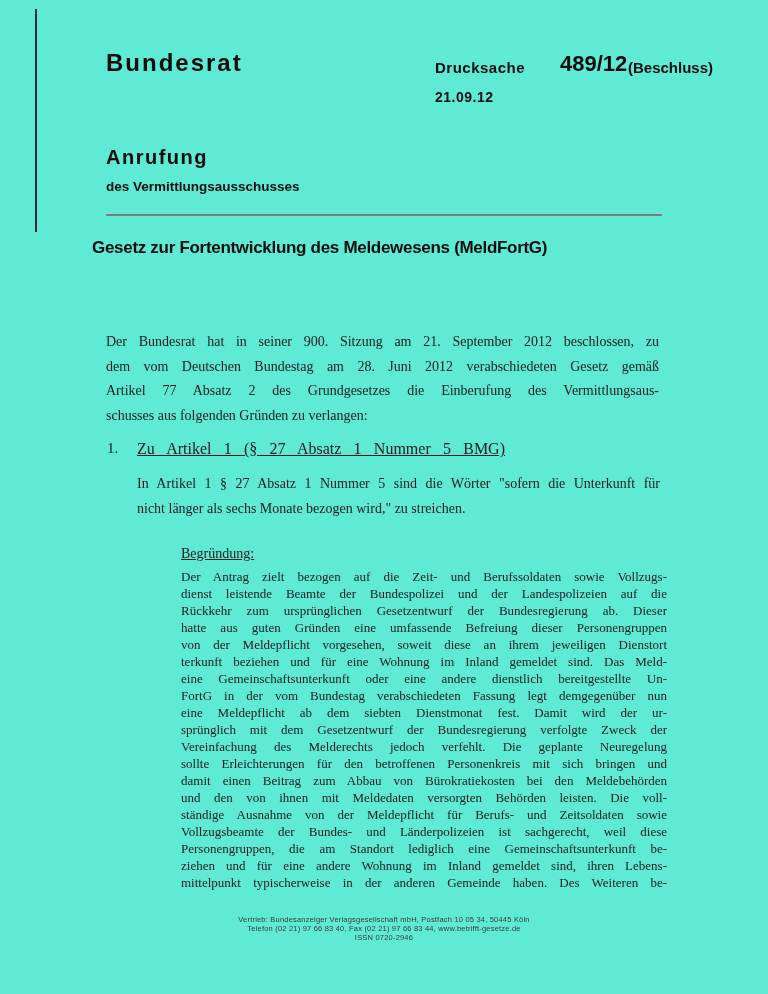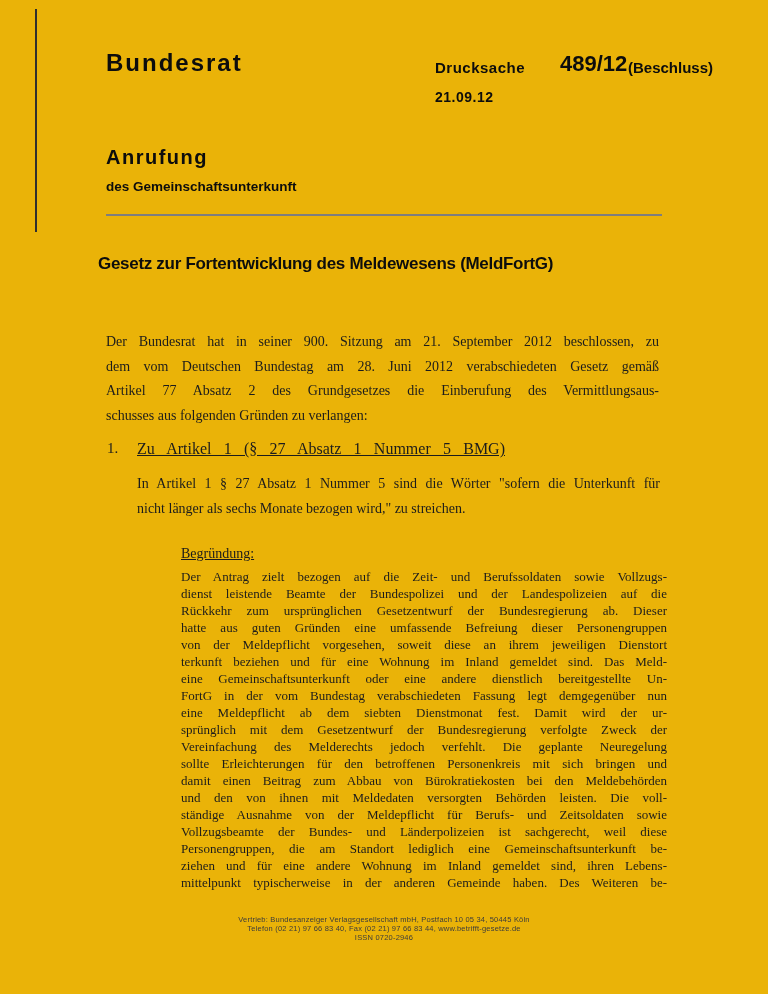--- a/index.html
+++ b/index.html
@@ -5,21 +5,21 @@
   html, body { margin: 0; padding: 0; }
   body {
     width: 768px; height: 994px;
     background: #ffffff;
     font-family: "Liberation Sans", sans-serif;
     color: #1a1a1a;
   }
   .page {
     position: relative;
     width: 768px; height: 994px;
-    background: #eab308;
+    background: #5eead4;
     overflow: hidden;
   }
   .abs { position: absolute; }
 
   
   .fold-mark {
     left: 35px; top: 9px;
     width: 2px; height: 223px;
     background: #2f2f2f;
   }
@@ -62,24 +62,23 @@
     left: 106px; top: 177px;
     font-size: 13.5px; font-weight: bold; line-height: 19px;
     color: #0d0d0d;
   }
   .rule {
     left: 106px; top: 214px;
     width: 556px; height: 2px;
     background: #7e7e7e;
   }
   .doc-title {
-    left: 98px; top: 238px;
+    left: 92px; top: 238px;
     font-size: 17px; font-weight: bold; letter-spacing: -0.3px;
     color: #0d0d0d;
-    margin-top: 16px;
   }
 
   
   .serif { font-family: "Liberation Serif", serif; color: #1c1c1c; }
   .intro {
     left: 106px; top: 330px; width: 553px;
     font-size: 14px; line-height: 24.5px;
   }
   .jline { text-align: justify; text-align-last: justify; }
   .lline { text-align: left; }
@@ -126,21 +125,21 @@
   <div class="abs fold-mark"></div>
 
   <div class="abs publisher">Bundesrat</div>
   <div class="abs doc-type">Drucksache</div>
   <div class="abs doc-number">489/12</div>
   <div class="abs doc-qualifier">(Beschluss)</div>
   <div class="abs doc-date">21.09.12</div>
 
   <div class="abs anrufung">Anrufung</div>
   <div class="abs anrufung-sub">
-    <div>des Gemeinschaftsunterkunft</div>
+    <div>des Vermittlungsausschusses</div>
   </div>
   <div class="abs rule"></div>
 
   <div class="abs doc-title">Gesetz zur Fortentwicklung des Meldewesens (MeldFortG)</div>
 
   <div class="abs serif intro">
     <div class="jline">Der Bundesrat hat in seiner 900. Sitzung am 21. September 2012 beschlossen, zu</div>
     <div class="jline">dem vom Deutschen Bundestag am 28. Juni 2012 verabschiedeten Gesetz gemäß</div>
     <div class="jline">Artikel 77 Absatz 2 des Grundgesetzes die Einberufung des Vermittlungsaus-</div>
     <div class="lline">schusses aus folgenden Gründen zu verlangen:</div>

